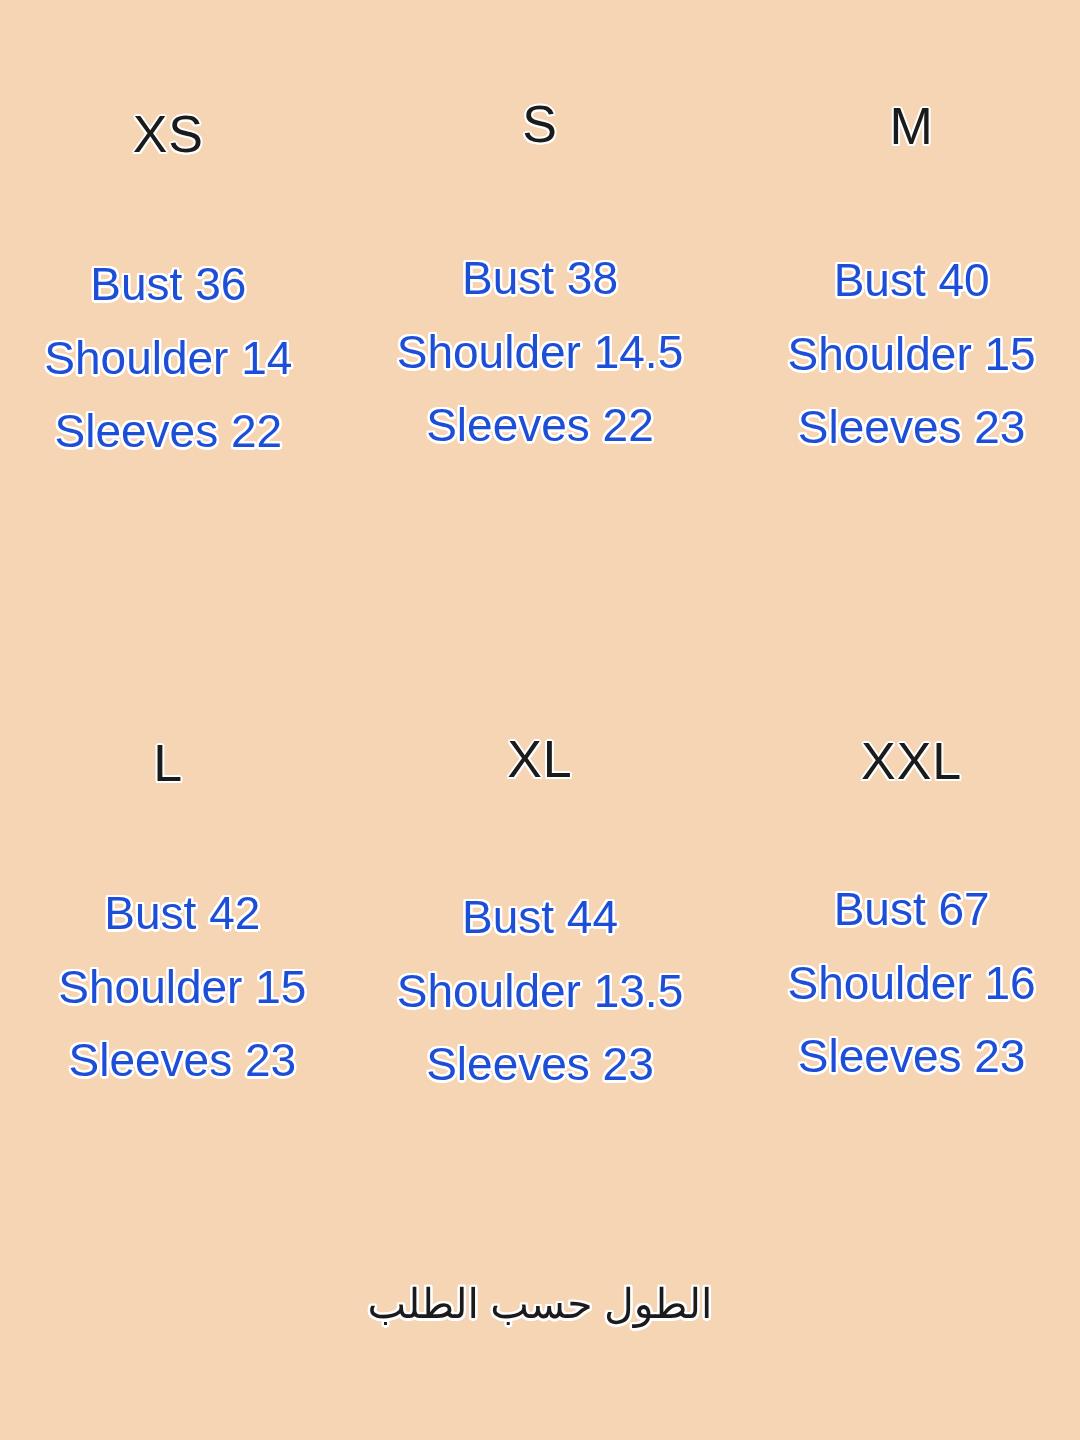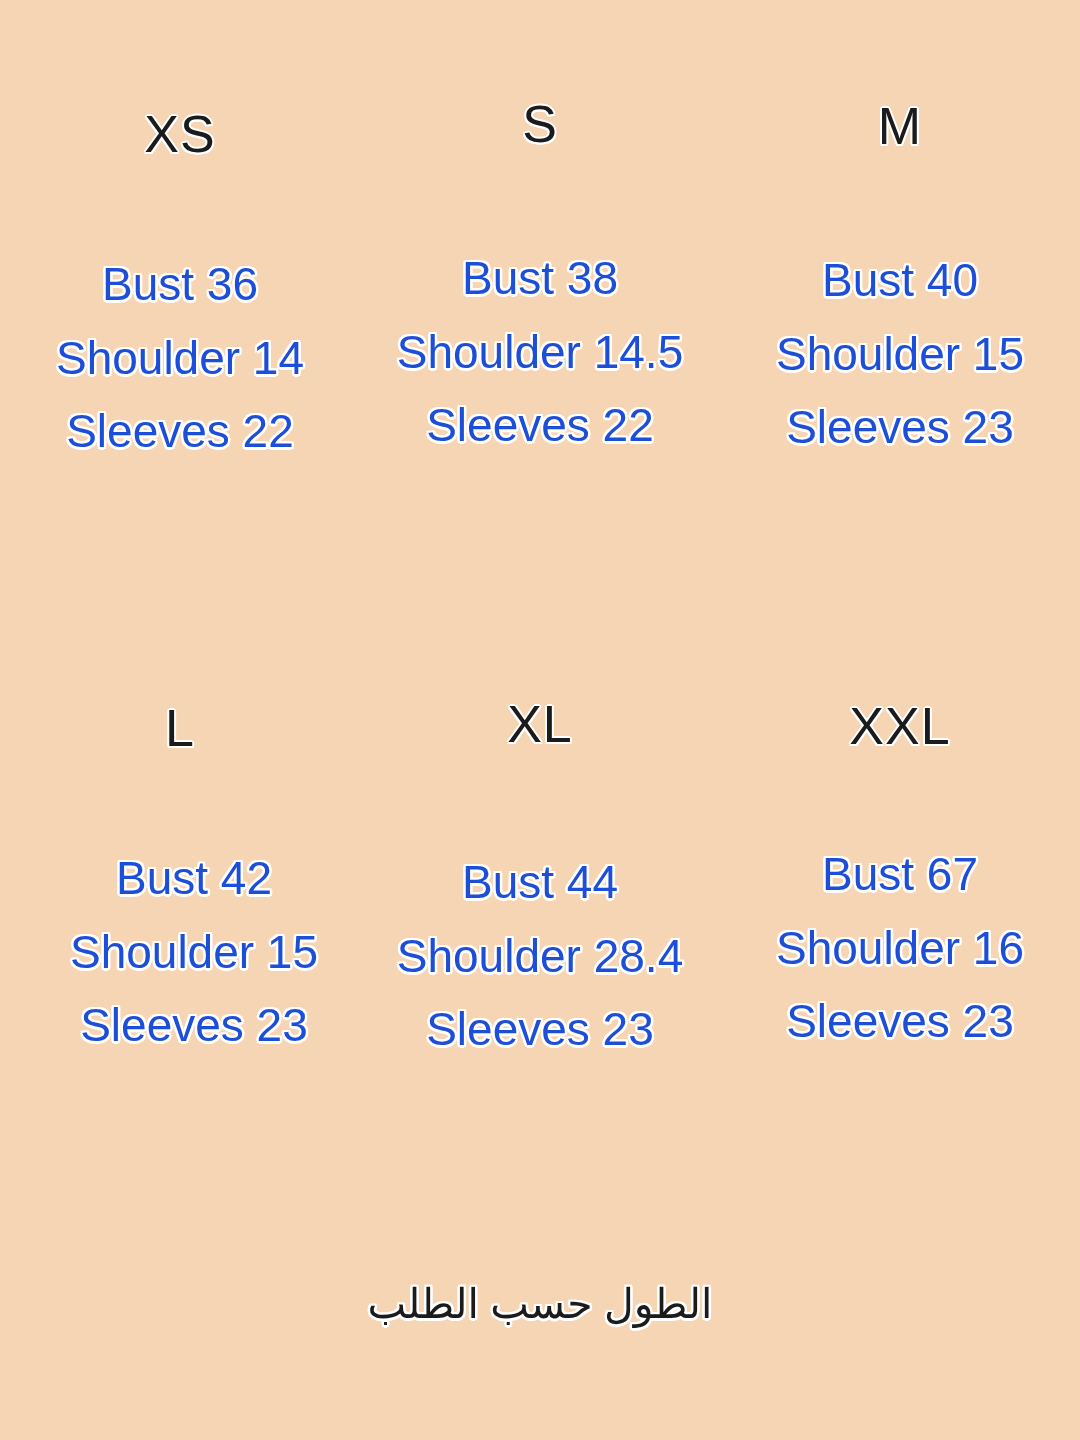--- a/index.html
+++ b/index.html
@@ -22,20 +22,21 @@
     box-sizing: border-box;
     padding: 0;
   }
 
   .grid {
     display: grid;
     grid-template-columns: repeat(3, 1fr);
     grid-template-rows: 620px 620px;
     width: 1080px;
     height: 1240px;
+    gap: 35px;
   }
 
   .size-cell {
     display: flex;
     flex-direction: column;
     align-items: center;
     text-align: center;
     padding-top: 0;
   }
 
@@ -134,21 +135,21 @@
         <div>Bust 42</div>
         <div>Shoulder 15</div>
         <div>Sleeves 23</div>
       </div>
     </div>
 
     <div class="size-cell cell-xl">
       <div class="size-label">XL</div>
       <div class="measurements">
         <div>Bust 44</div>
-        <div>Shoulder 28.4</div>
+        <div>Shoulder 13.5</div>
         <div>Sleeves 23</div>
       </div>
     </div>
 
     <div class="size-cell cell-xxl">
       <div class="size-label">XXL</div>
       <div class="measurements">
         <div>Bust 67</div>
         <div>Shoulder 16</div>
         <div>Sleeves 23</div>

